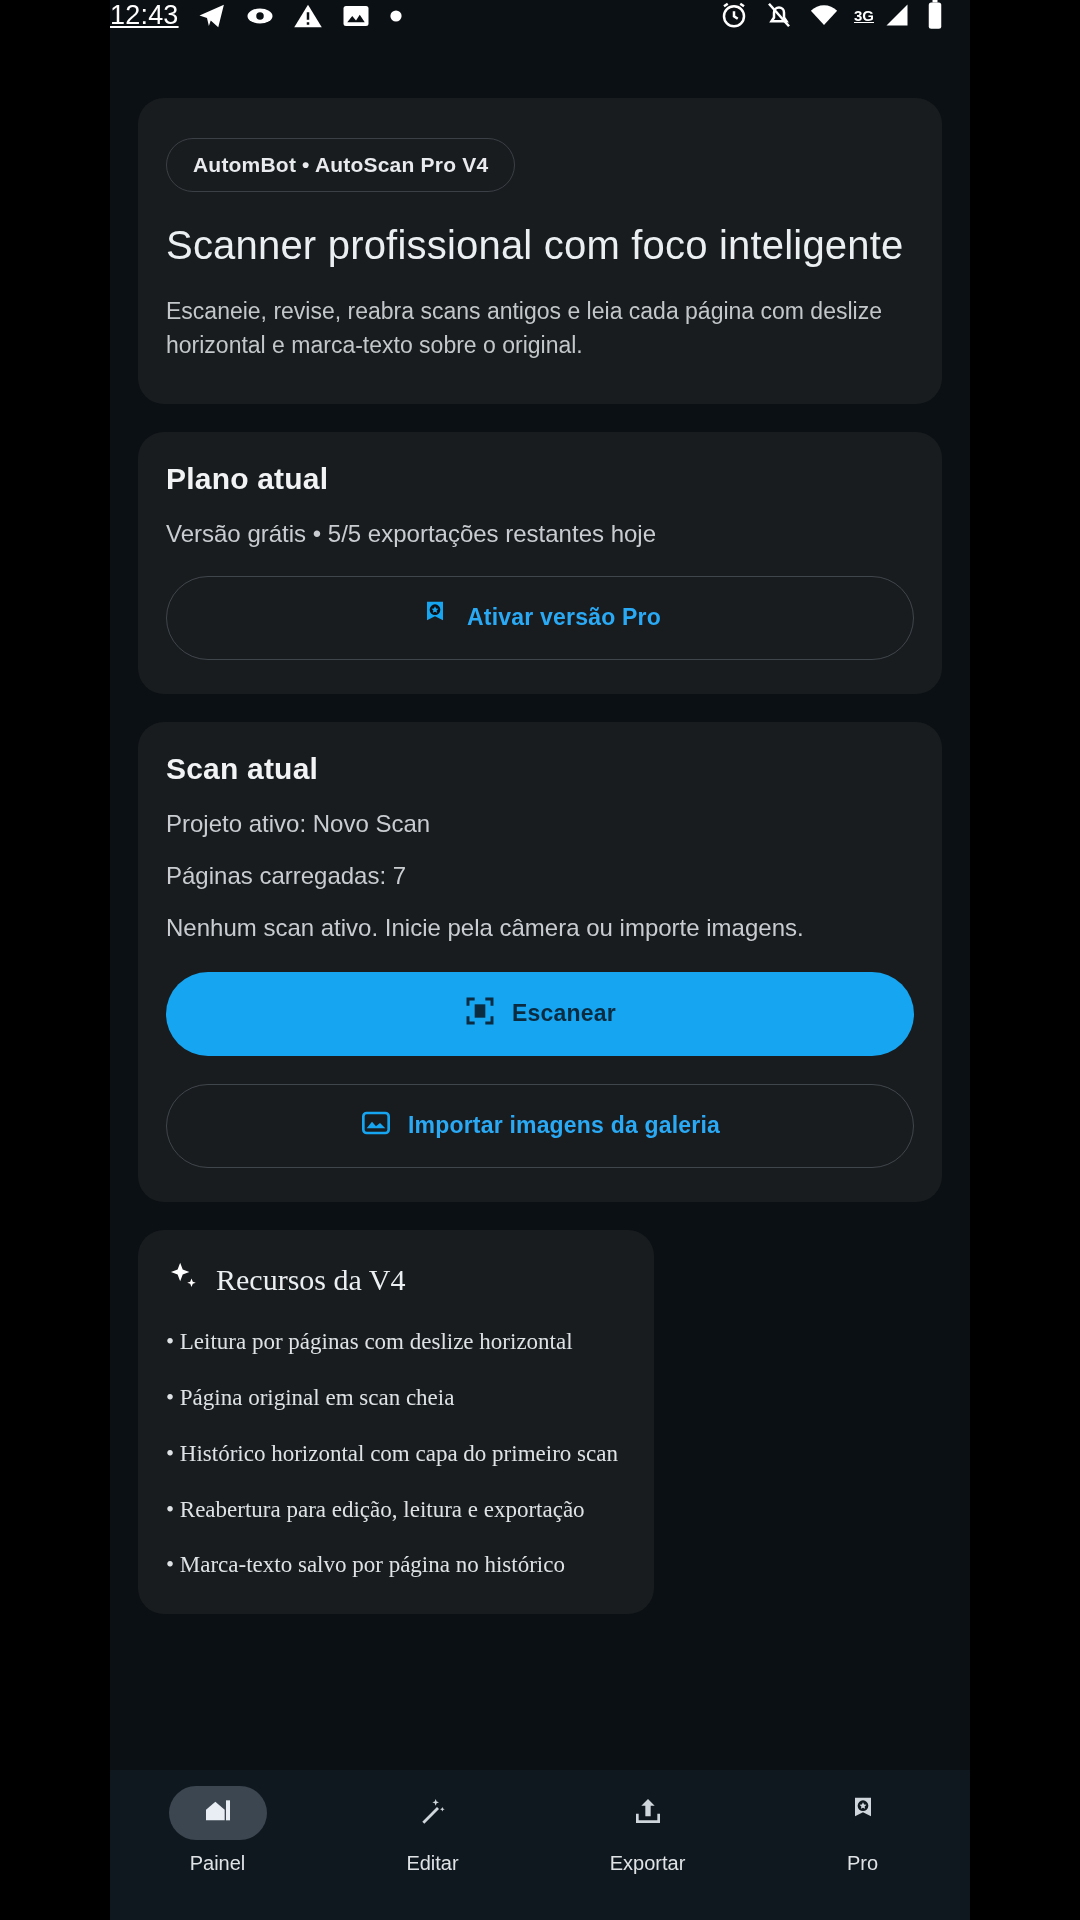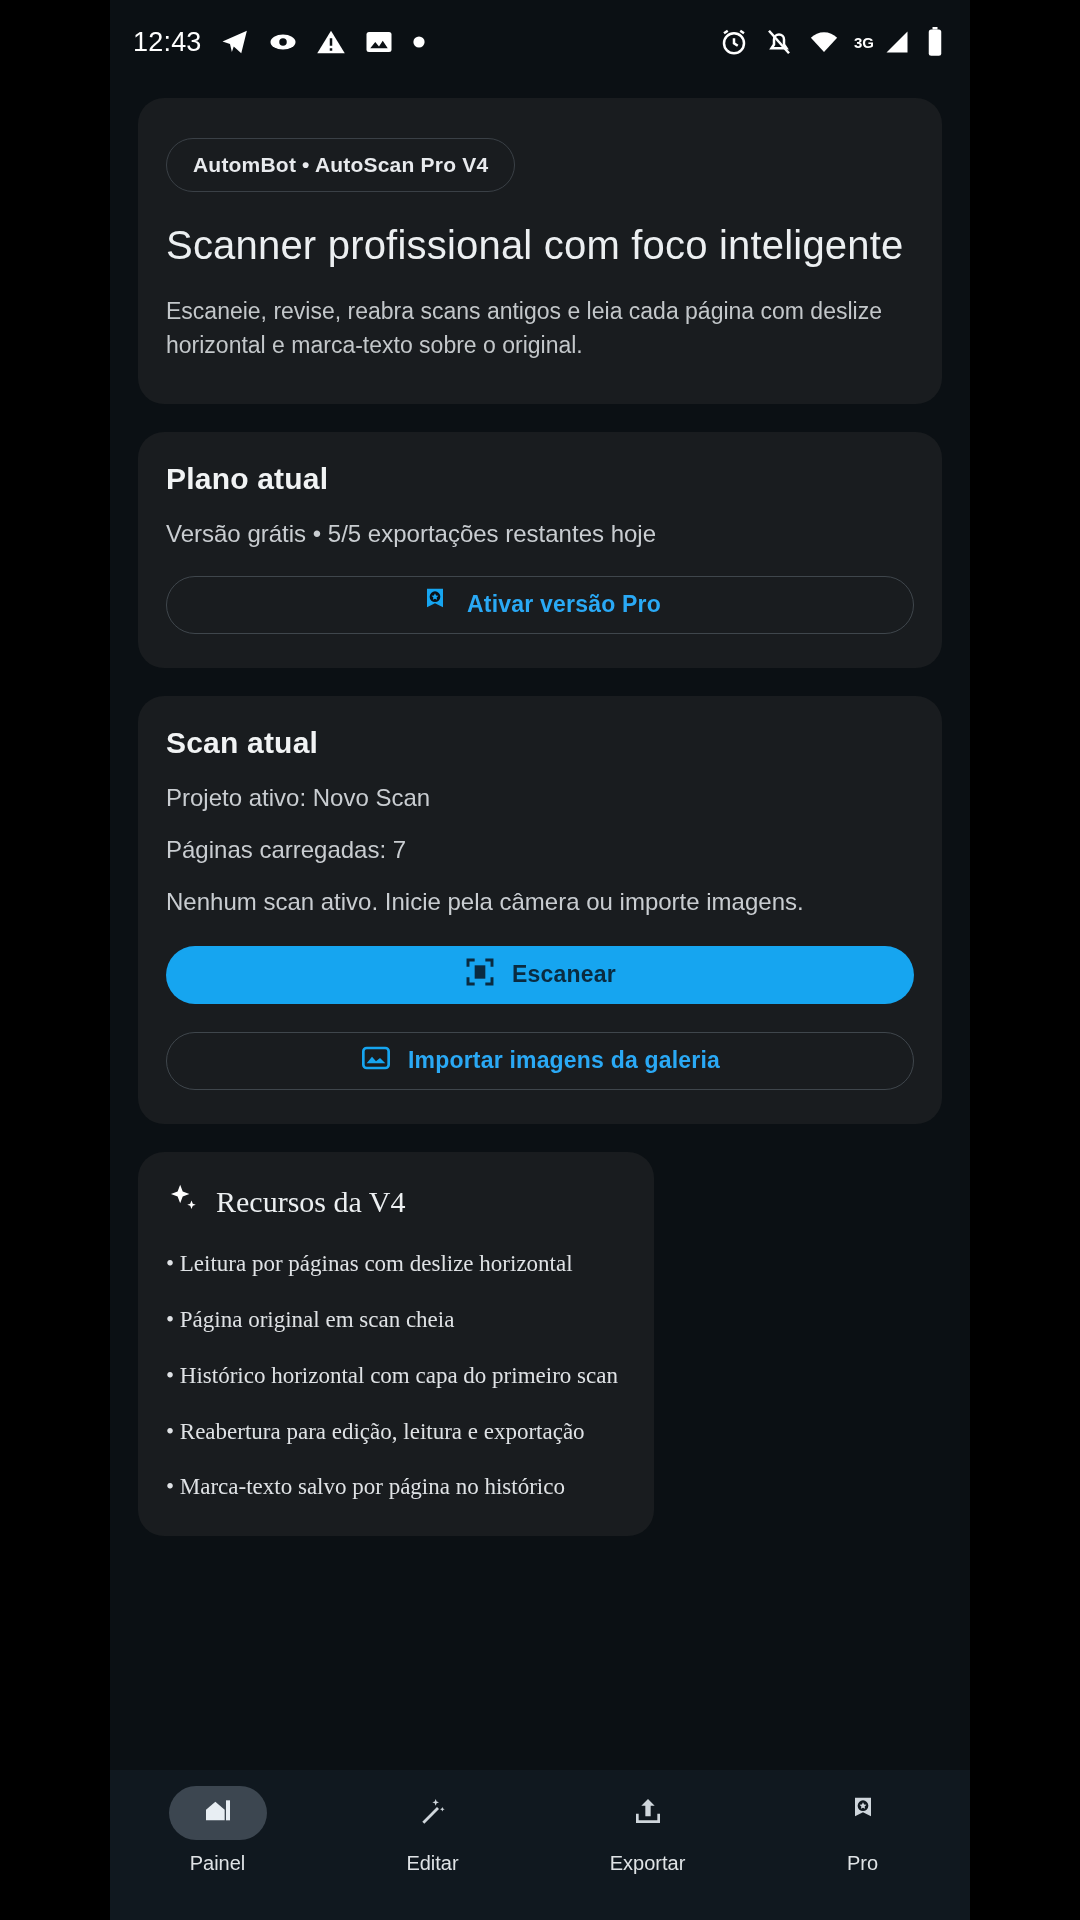--- a/index.html
+++ b/index.html
@@ -17,24 +17,25 @@
     width: 860px;
     height: 1920px;
     background: #0b1014;
     display: flex;
     flex-direction: column;
   }
   
   .statusbar {
     height: 84px;
     display: flex;
-    align-items: center;
-    padding: 0 26px 0 23px;
+    align-items: flex-start;
+    padding: 0 26px 0 0;
     color: #fff;
     flex: 0 0 auto;
+    text-decoration: underline;
   }
   .status-left {
     display: flex;
     align-items: center;
     gap: 18px;
   }
   .clock {
     font-size: 27px;
     font-weight: 500;
     letter-spacing: .2px;
@@ -98,21 +99,21 @@
     margin-top: 24px;
     font-size: 24px;
     color: #c9cdd1;
   }
   .btn {
     display: flex;
     align-items: center;
     justify-content: center;
     gap: 16px;
     border-radius: 999px;
-    height: 58px;
+    height: 84px;
     font-size: 23px;
     font-weight: 700;
     letter-spacing: .2px;
     cursor: pointer;
     user-select: none;
   }
   .btn-outline {
     border: 1px solid #3f464c;
     color: #2aa9f5;
     background: transparent;

